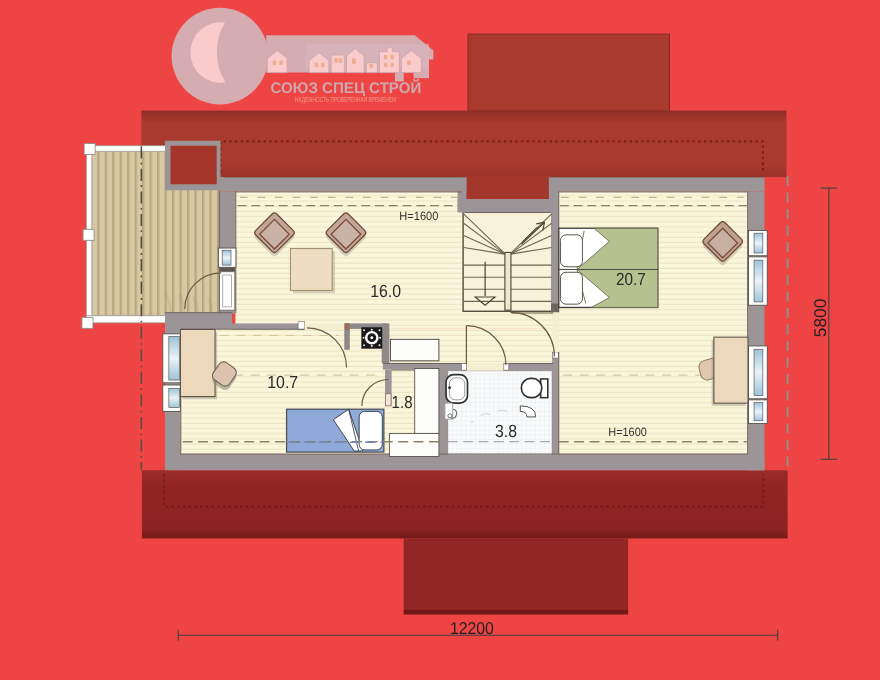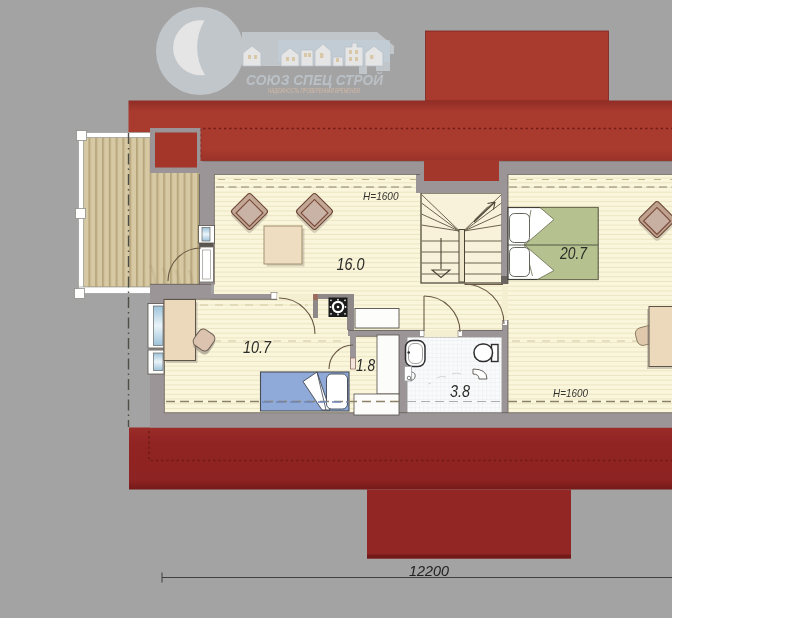--- a/index.html
+++ b/index.html
@@ -1,17 +1,17 @@
 <!DOCTYPE html>
 <html><head>
 <meta charset="utf-8">
 <style>
   html,body{margin:0;padding:0;background:#fff;}
-  .page{position:relative;width:672px;height:618px;background:#a3a3a3;overflow:hidden;will-change:transform;transform:translateZ(0);
-        font-family:"Liberation Sans", sans-serif;font-style:italic;}
+  .page{position:relative;width:800px;height:618px;background:#ef4444;overflow:hidden;will-change:transform;transform:translateZ(0);
+        font-family:"Liberation Sans", sans-serif;}
   svg text{font-family:"Liberation Sans", sans-serif;}
 </style>
 </head>
 <body>
 <div class="page">
 <svg width="800" height="618" viewBox="0 0 800 618">
 <defs>
   <linearGradient id="roofTop" x1="0" y1="0" x2="0" y2="1">
     <stop offset="0" stop-color="#8f2d26"></stop>
     <stop offset="0.18" stop-color="#a93a2e"></stop>

